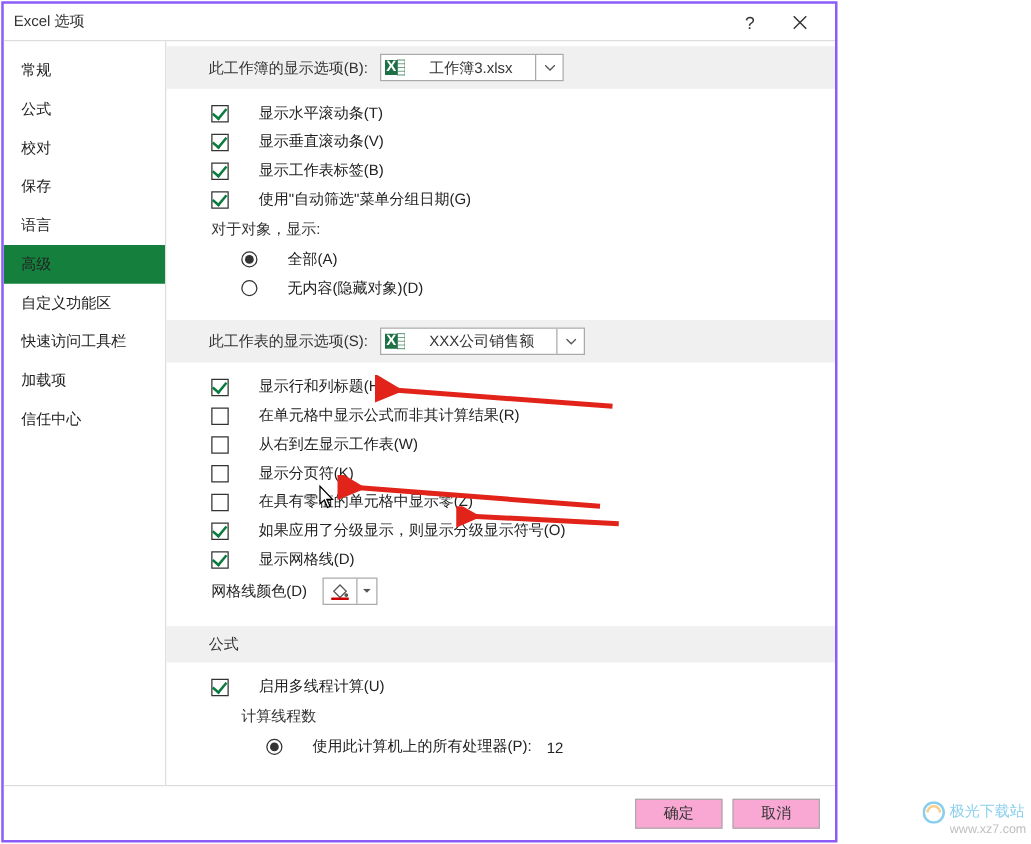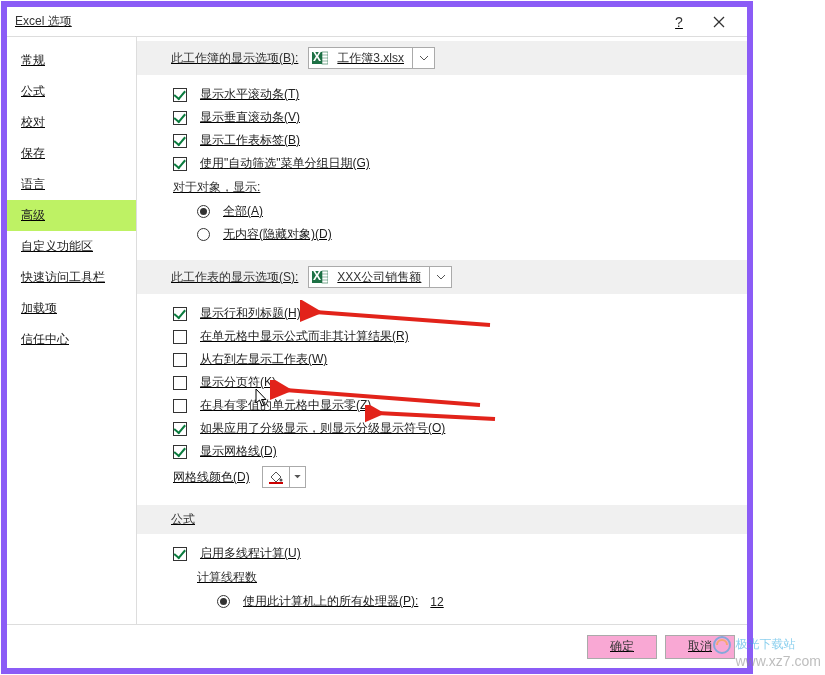--- a/index.html
+++ b/index.html
@@ -1,55 +1,55 @@
 <!DOCTYPE html>
 <html><head>
 <meta charset="utf-8">
 <style>
 * { box-sizing: border-box; margin: 0; padding: 0; font-family: "Microsoft YaHei", "Segoe UI", sans-serif; font-size: 12px; }
 body { background: #fff; width: 825px; height: 675px; overflow: hidden; position: relative; }
-.dialog { border: 6px solid #8b5cf6; width: 752px; height: 673px; margin: 1px; display: flex; flex-direction: column; background: #fff; text-decoration: underline; }
+.dialog { border: 2px solid #8b5cf6; width: 669px; height: 673px; margin: 1px; display: flex; flex-direction: column; background: #fff; }
 .titlebar { height: 30px; display: flex; align-items: center; padding: 0 8px; border-bottom: 1px solid #ddd; }
 .titlebar-title { flex: 1; color: #333; }
 .titlebar-btn { width: 40px; height: 30px; display: flex; align-items: center; justify-content: center; color: #333; font-size: 14px; }
 .body { flex: 1; display: flex; overflow: hidden; }
 .sidebar { width: 130px; border-right: 1px solid #ddd; padding-top: 8px; }
 .sidebar-item { padding: 7px 14px; color: #222; cursor: default; }
-.sidebar-item.selected { background: #bef264; }
+.sidebar-item.selected { background: #15803d; }
 .main { flex: 1; overflow-y: auto; padding: 4px 0 0 0; }
 .section-header { background: #f0f0f0; padding: 6px 14px; display: flex; align-items: center; gap: 10px; color: #333; }
 .section-header-label { color: #333; margin-left: 20px; }
 .dropdown { display: inline-flex; align-items: center; border: 1px solid #aaa; background: #fff; height: 22px; }
 .dropdown-icon-box { width: 18px; height: 18px; display: flex; align-items: center; justify-content: center; margin-left: 2px; }
-.dropdown-text { padding: 0 8px; min-width: 80px; }
+.dropdown-text { padding: 0 18px; min-width: 80px; }
 .dropdown-arrow { width: 22px; height: 20px; border-left: 1px solid #aaa; display: flex; align-items: center; justify-content: center; }
 .options { padding: 8px 20px 14px 36px; }
 .opt-row { display: flex; align-items: center; padding: 3px 0; gap: 6px; color: #222; }
 .chk { width: 14px; height: 14px; border: 1px solid #333; display: inline-flex; align-items: center; justify-content: center; background: #fff; flex-shrink: 0; }
 .chk.checked::after { content: ""; width: 9px; height: 5px; border-left: 2px solid #0a7b3e; border-bottom: 2px solid #0a7b3e; transform: rotate(-50deg) translate(0px,-1px); }
 .radio { width: 13px; height: 13px; border: 1px solid #333; border-radius: 50%; display: inline-flex; align-items: center; justify-content: center; flex-shrink: 0; }
 .radio.checked::after { content: ""; width: 7px; height: 7px; background: #333; border-radius: 50%; }
 .sublabel { color: #333; padding: 4px 0 4px 0; }
 .indent { padding-left: 24px; }
 .indent2 { padding-left: 44px; }
 .color-btn { display: inline-flex; align-items: center; border: 1px solid #aaa; height: 22px; margin-left: 6px; }
 .color-sw { width: 18px; height: 14px; margin: 0 4px; position: relative; }
 .color-sw svg { display: block; }
 .color-arrow { width: 16px; height: 20px; border-left: 1px solid #aaa; display: flex; align-items: center; justify-content: center; }
 .footer { height: 44px; border-top: 1px solid #ddd; display: flex; align-items: center; justify-content: flex-end; padding: 0 12px; gap: 8px; position: relative; }
 .btn { min-width: 70px; height: 24px; border: 1px solid #aaa; background: #f9a8d4; display: flex; align-items: center; justify-content: center; color: #333; }
 .xl-icon { width: 16px; height: 16px; }
 .arrow-svg { position: absolute; pointer-events: none; }
 .cursor { position: absolute; pointer-events: none; left: 255px; top: 388px; }
 .watermark { position: absolute; right: 4px; bottom: 6px; opacity: 0.55; font-size: 11px; color: #2aa8e0; display: flex; align-items: flex-start; gap: 4px; pointer-events: none; }
-.watermark .wm-sub { color: #888; font-size: 14px; }
+.watermark .wm-sub { color: #888; font-size: 10px; }
 .main::-webkit-scrollbar { width: 16px; }
 .main::-webkit-scrollbar-track { background: #f0f0f0; }
 .main::-webkit-scrollbar-thumb { background: #c8c8c8; }
-.label-gap { margin-left: 7px; }
+.label-gap { margin-left: 18px; }
 </style>
 </head>
 <body>
 
 <div class="dialog">
 
   <div class="titlebar">
     <div class="titlebar-title">Excel 选项</div>
     <div class="titlebar-btn">?</div>
     <div class="titlebar-btn">

